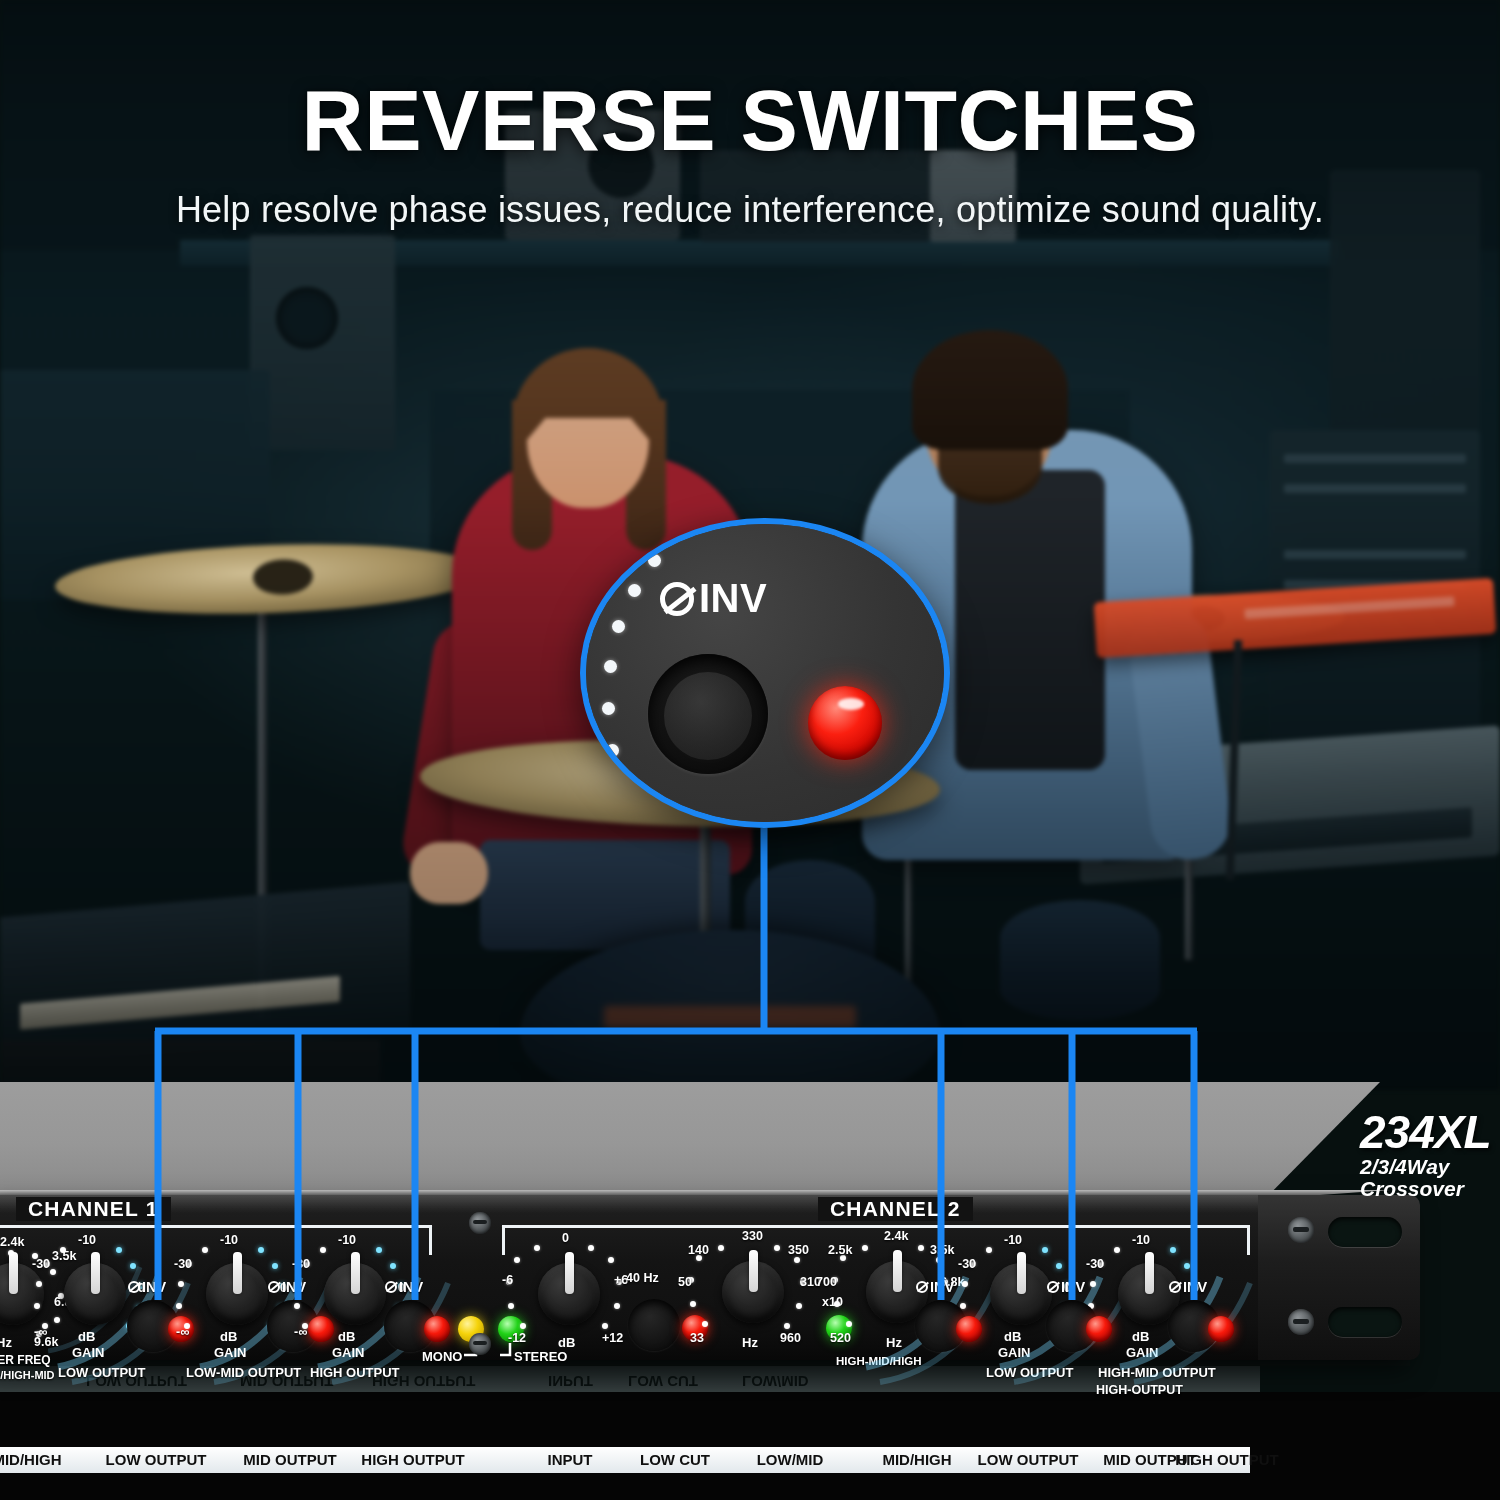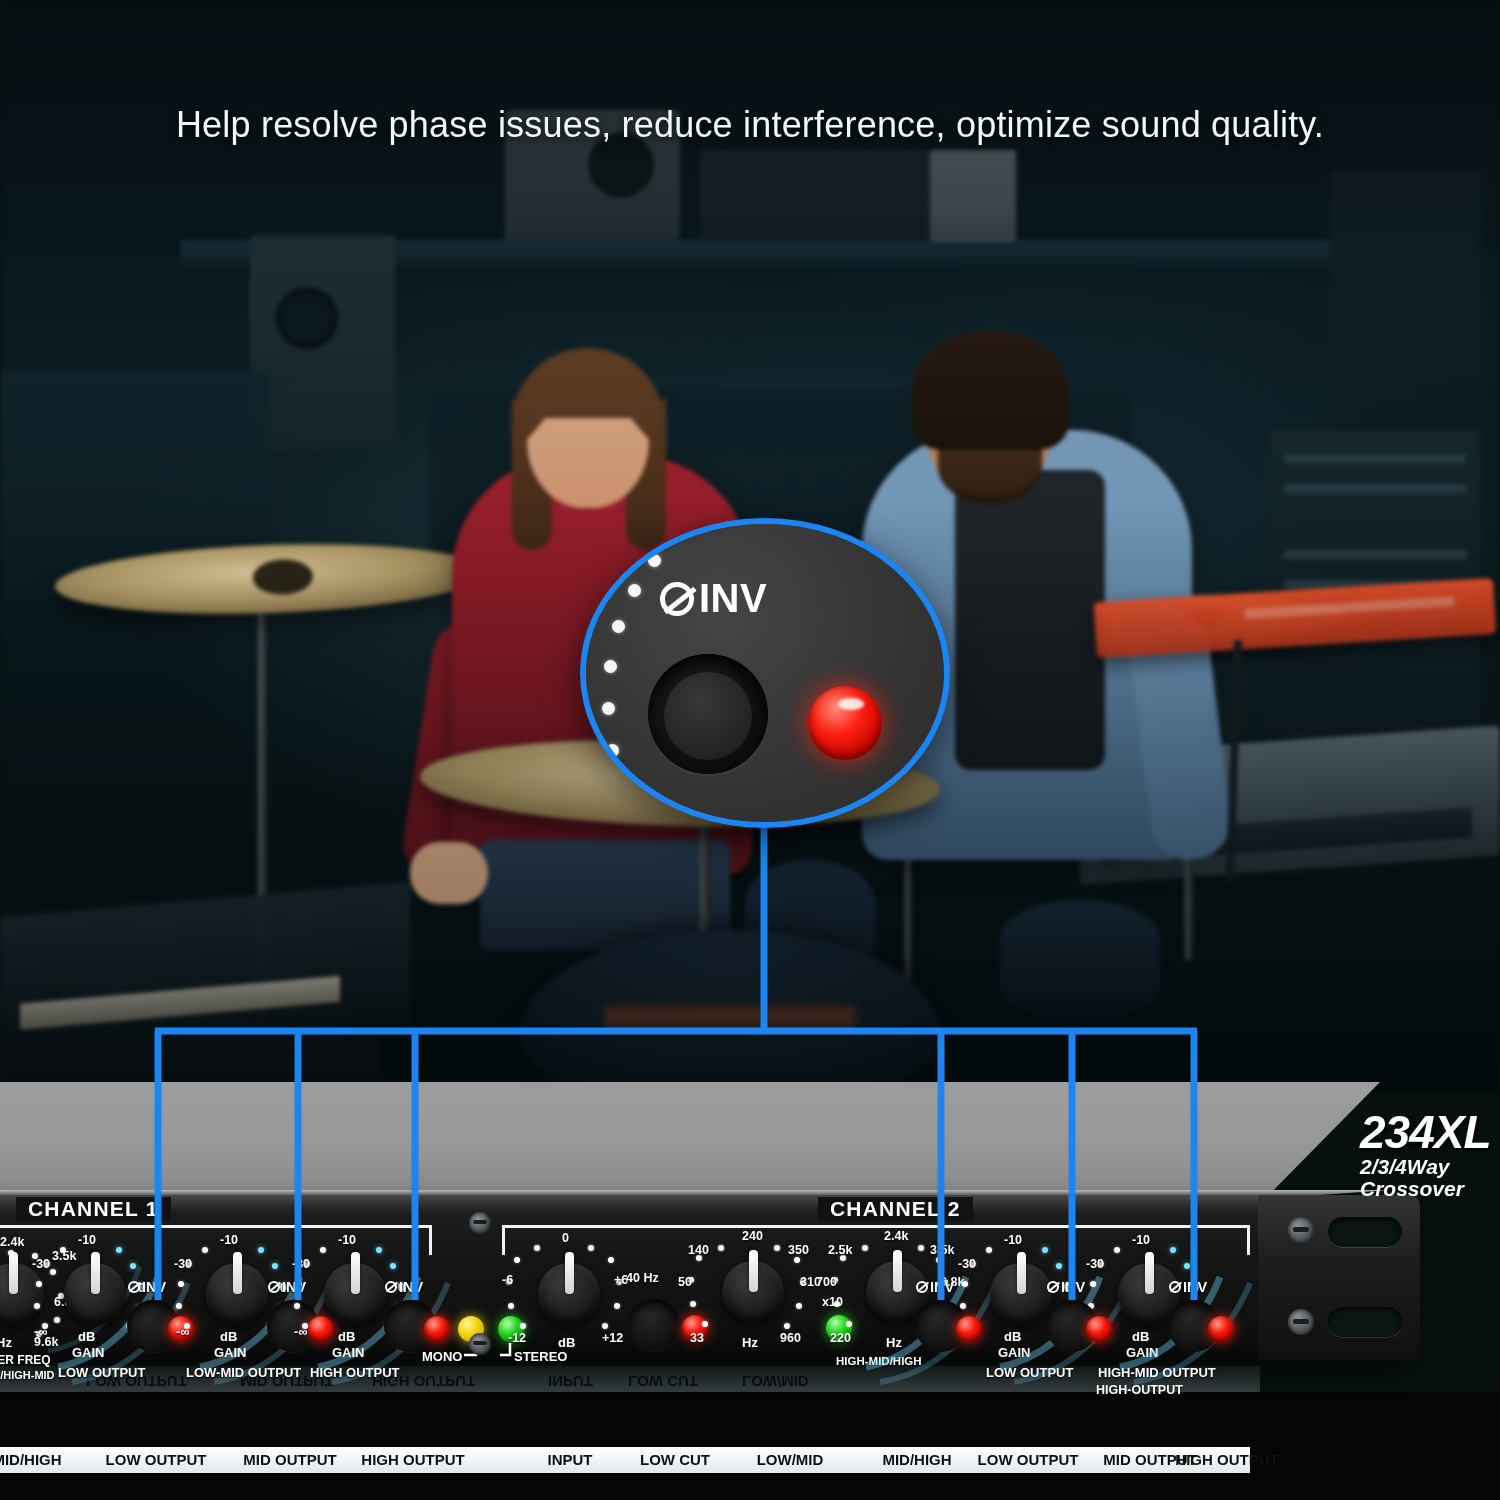--- a/index.html
+++ b/index.html
@@ -263,20 +263,21 @@
         <i></i>
       </div>
     <div class="pObj keyL">
         <i></i>
       </div>
     <div class="pObj rackL"></div>
 
   </div>
 
   <div class="headwrap">
+    <div class="headline">REVERSE SWITCHES</div>
     <div class="subhead">Help resolve phase issues, reduce interference, optimize sound quality.</div>
   </div>
 
   <svg class="lines" viewBox="0 0 1500 1500">
 
     <line x1="764" y1="828" x2="764" y2="1031" stroke="#1b86f3" stroke-width="7"></line>
 
     <line x1="155" y1="1031" x2="1197" y2="1031" stroke="#1b86f3" stroke-width="7"></line>
 
     <line x1="158" y1="1031" x2="158" y2="1300" stroke="#1b86f3" stroke-width="7"></line>
@@ -484,21 +485,21 @@
       <span class="tick" style="left:728px; top:50px;"></span>
         <span class="tick" style="left:706px; top:60px;"></span>
       <span class="tick" style="left:698px; top:82px;"></span>
         <span class="tick" style="left:700px; top:106px;"></span>
       <span class="tick" style="left:712px; top:126px;"></span>
       <span class="tick" style="left:784px; top:50px;"></span>
         <span class="tick" style="left:804px; top:62px;"></span>
       <span class="tick" style="left:810px; top:84px;"></span>
         <span class="tick" style="left:806px; top:108px;"></span>
       <span class="tick" style="left:794px; top:128px;"></span>
-      <span class="klab" style="left:752px; top:34px;">240</span>
+      <span class="klab" style="left:752px; top:34px;">330</span>
       <span class="klab" style="left:698px; top:48px;">140</span>
       <span class="klab" style="left:688px; top:80px;">50</span>
       <span class="klab" style="left:700px; top:136px;">33</span>
       <span class="klab" style="left:798px; top:48px;">350</span>
       <span class="klab" style="left:810px; top:80px;">310</span>
       <span class="klab" style="left:790px; top:136px;">960</span>
       <span class="kunit" style="left:752px; top:140px;">Hz</span>
       <span class="klab" style="left:832px; top:100px;">x10</span>
       <div class="led grn" style="left:836px; top:120px;"></div>
 
@@ -511,21 +512,21 @@
         <span class="tick" style="left:844px; top:106px;"></span>
       <span class="tick" style="left:856px; top:126px;"></span>
       <span class="tick" style="left:928px; top:50px;"></span>
         <span class="tick" style="left:946px; top:62px;"></span>
       <span class="tick" style="left:952px; top:84px;"></span>
         <span class="tick" style="left:948px; top:108px;"></span>
       <span class="tick" style="left:936px; top:128px;"></span>
       <span class="klab" style="left:894px; top:34px;">2.4k</span>
       <span class="klab" style="left:838px; top:48px;">2.5k</span>
       <span class="klab" style="left:826px; top:80px;">700</span>
-      <span class="klab" style="left:840px; top:136px;">220</span>
+      <span class="klab" style="left:840px; top:136px;">520</span>
       <span class="klab" style="left:940px; top:48px;">3.5k</span>
       <span class="klab" style="left:950px; top:80px;">6.8k</span>
       <span class="klab" style="left:932px; top:136px;">9.6k</span>
       <span class="kunit" style="left:896px; top:140px;">Hz</span>
       <span class="smallLab" style="left:846px; top:160px; font-size:11.5px;">HIGH-MID/HIGH</span>
 
       <svg class="swirl" style="left:866px; top:52px;" viewBox="0 0 190 150">
         <path d="M10 120 C60 110 95 70 110 30" stroke="rgba(120,215,255,.45)" stroke-width="7" fill="none"></path>
         <path d="M24 135 C80 126 120 86 140 36" stroke="rgba(120,215,255,.28)" stroke-width="6" fill="none"></path>
       </svg>

